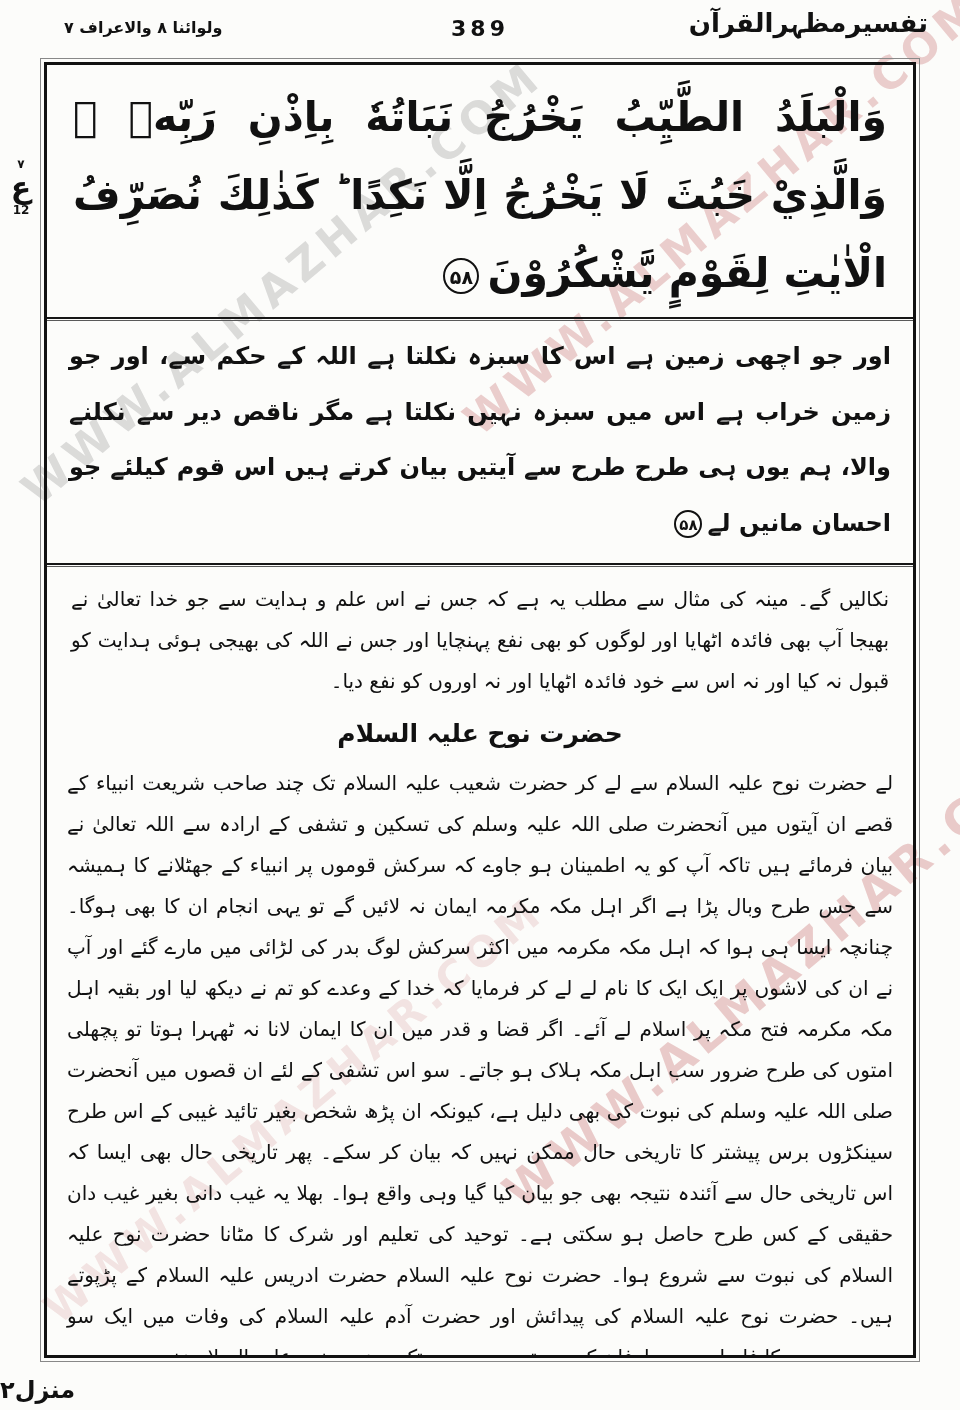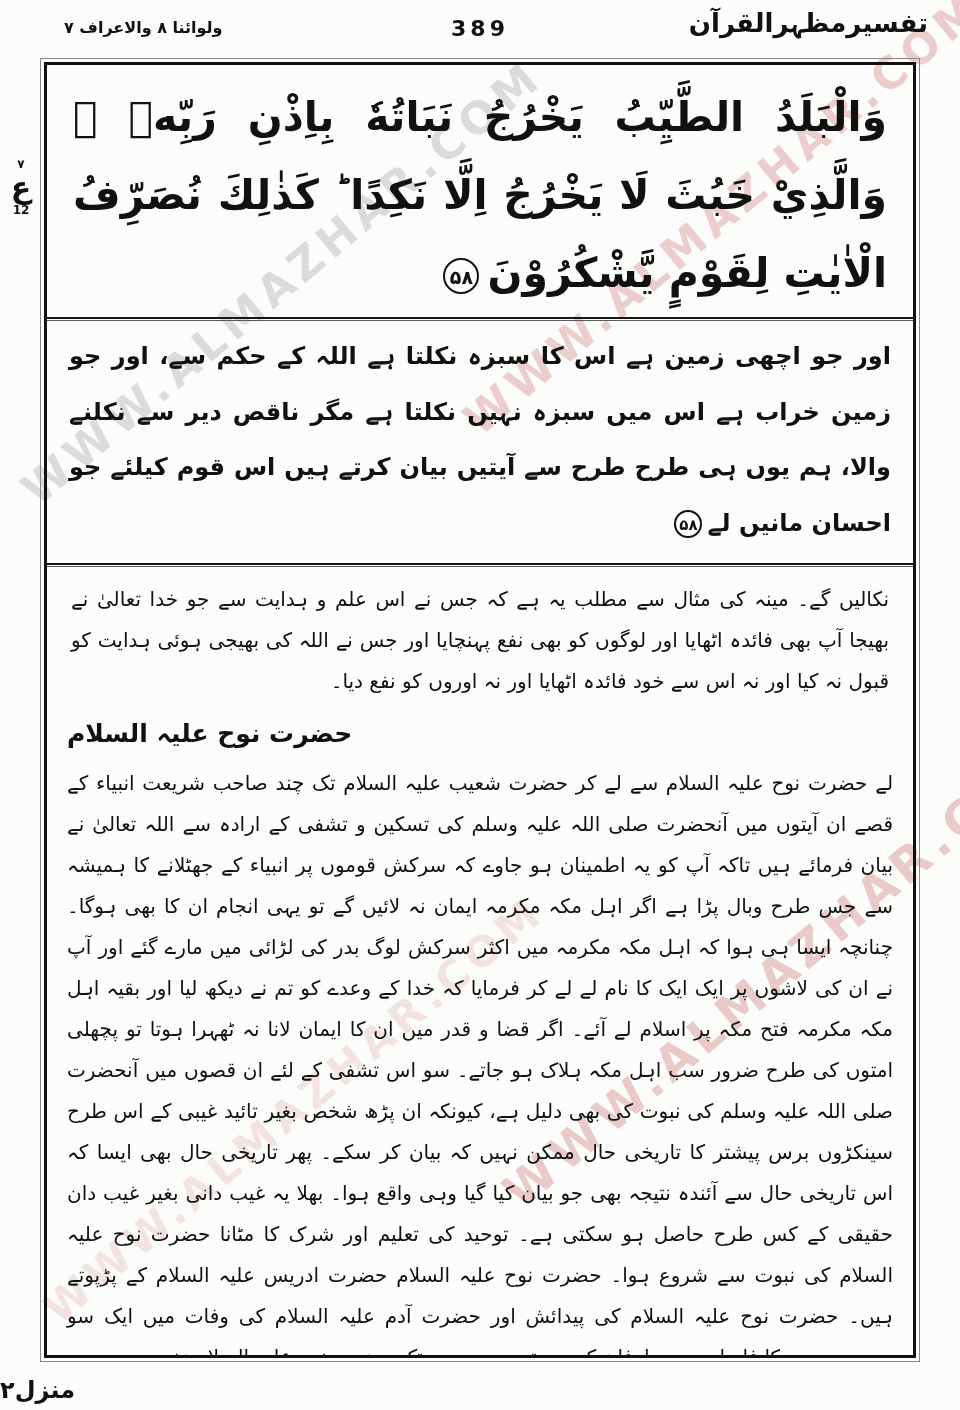--- a/index.html
+++ b/index.html
@@ -60,21 +60,21 @@
     height:242px; padding:8px 22px 0 22px; overflow:hidden;
     font-size:24px; font-weight:600; line-height:2.32; text-align:justify;
   }
   .translation p { margin:0; }
   
   .commentary {
     padding:8px 20px 0 20px; overflow:hidden;
     font-size:20px; line-height:2.05; text-align:justify;
   }
   .commentary .intro { margin:4px; }
-  .commentary .heading { margin:6px 0 4px 0; font-size:25px; font-weight:bold; text-align:left; }
+  .commentary .heading { margin:6px 0 4px 0; font-size:25px; font-weight:bold; text-align:center; }
   .commentary .body { margin:0; }
   
   .footer {
     position:absolute; bottom:6px; left:0; right:0; z-index:2;
     text-align:left; font-size:24px; font-weight:bold; direction:rtl;
   }
 </style>
 </head>
 <body>
 

